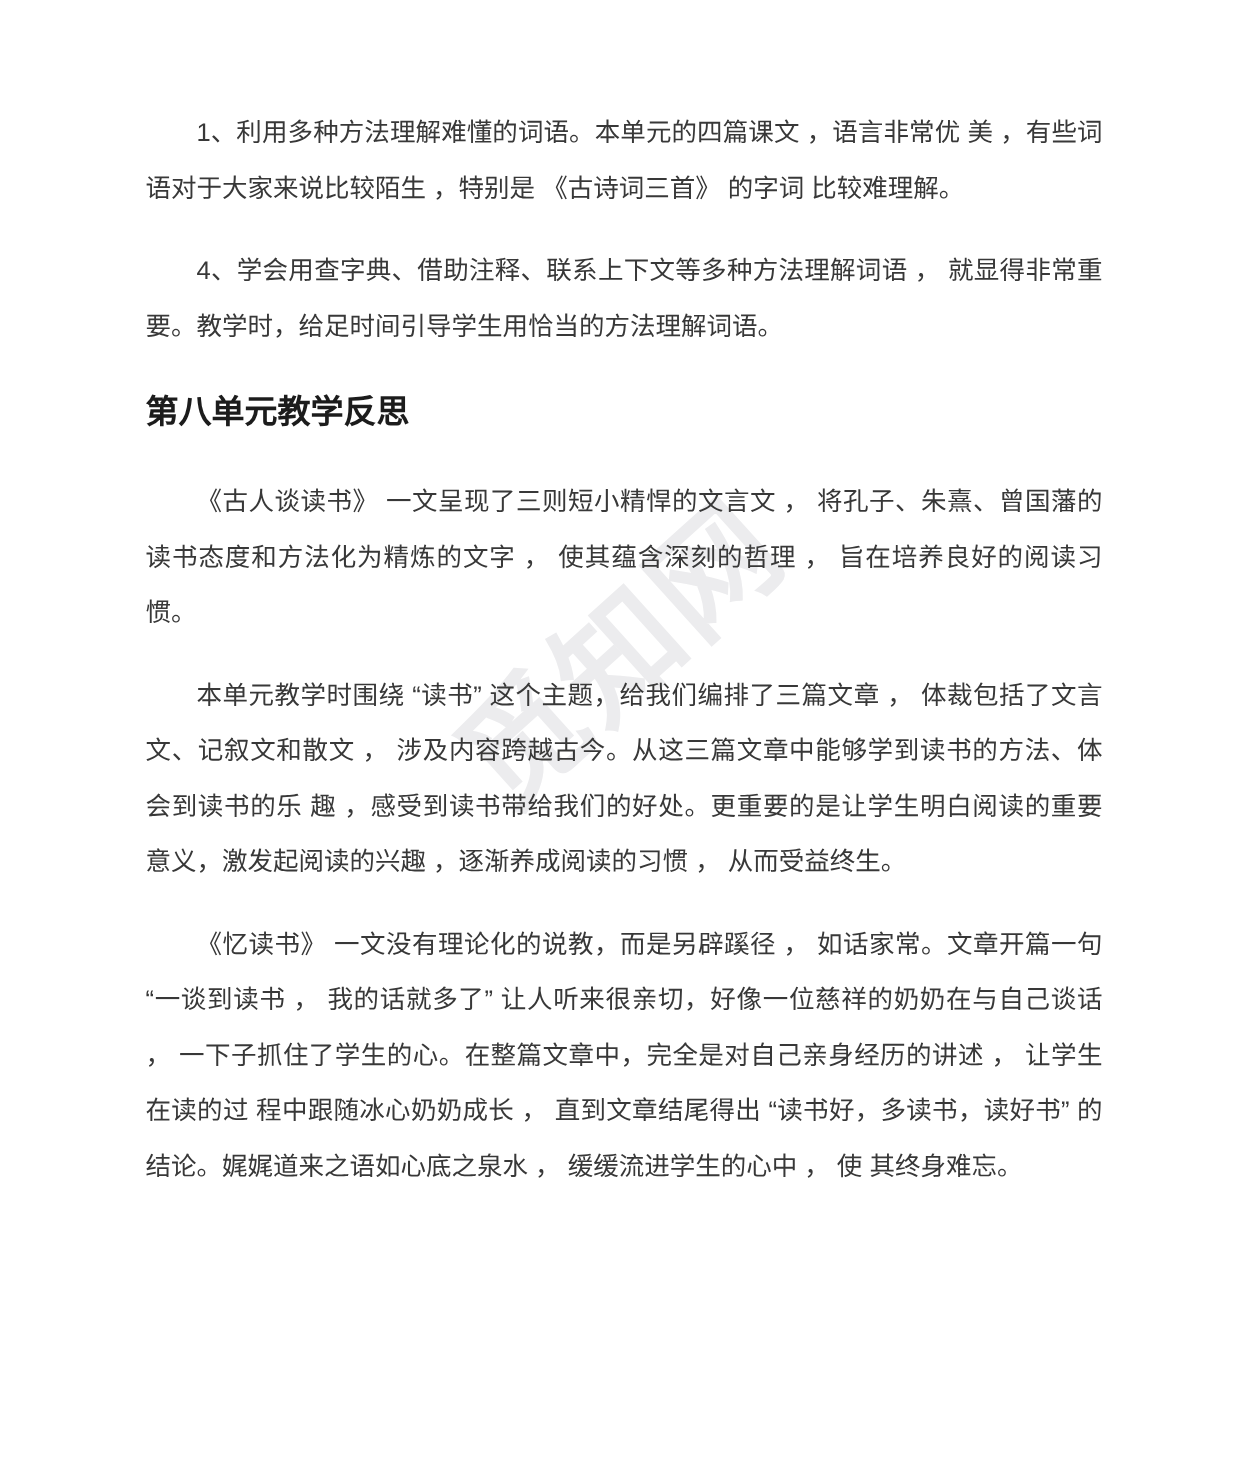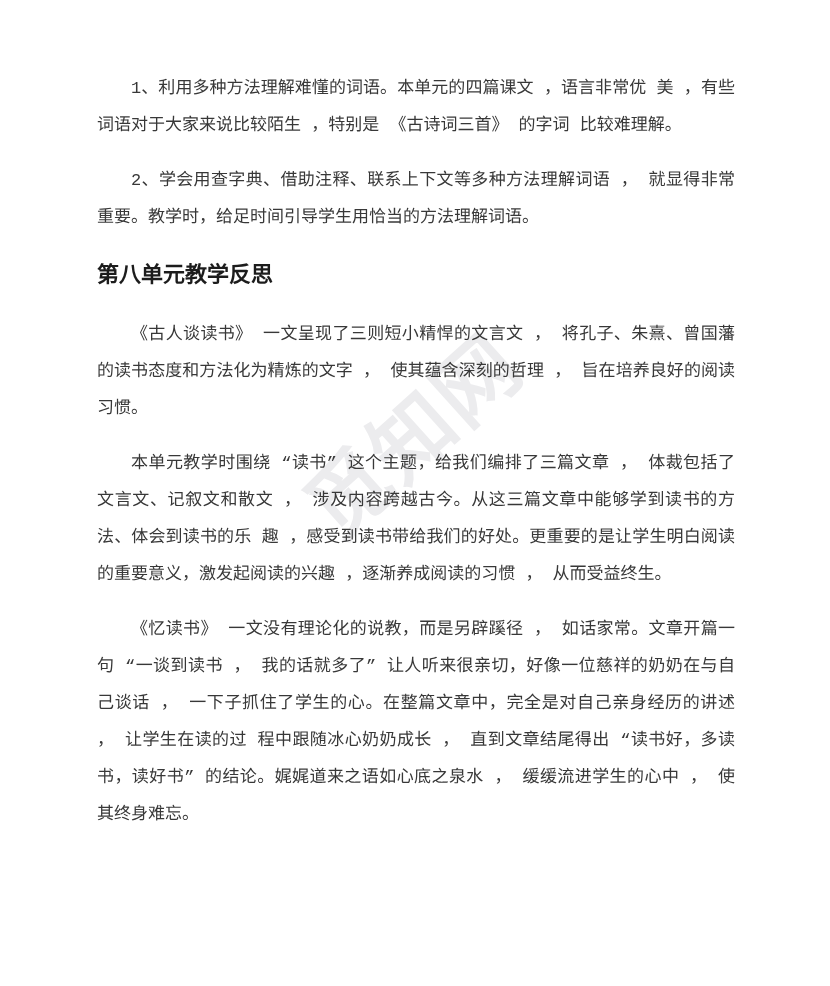--- a/index.html
+++ b/index.html
@@ -38,21 +38,20 @@
     top: 70px;
     z-index: 1;
   }
   .body-para {
     margin: 0 0 18px 0;
     font-size: 17px;
     line-height: 37px;
     text-align: justify;
     text-indent: 2em;
     word-break: break-all;
-    font-family: Liberation Mono, monospace;
   }
   .section-heading {
     margin: 24px 0 26px 0;
     font-size: 22px;
     line-height: 30px;
     font-weight: bold;
     color: #1c1c1c;
     text-indent: 0;
   }
 </style>
@@ -60,21 +59,21 @@
 <body>
 
 <div class="page">
 
   <div class="watermark">觅知网</div>
 
   <div class="content">
 
     <p class="body-para">1、利用多种方法理解难懂的词语。本单元的四篇课文 ，语言非常优 美 ，有些词语对于大家来说比较陌生 ，特别是 《古诗词三首》 的字词 比较难理解。</p>
 
-    <p class="body-para">2、学会用查字典、借助注释、联系上下文等多种方法理解词语 ， 就显得非常重要。教学时，给足时间引导学生用恰当的方法理解词语。</p>
+    <p class="body-para">4、学会用查字典、借助注释、联系上下文等多种方法理解词语 ， 就显得非常重要。教学时，给足时间引导学生用恰当的方法理解词语。</p>
 
 
     <h2 class="section-heading">第八单元教学反思</h2>
 
     <p class="body-para">《古人谈读书》 一文呈现了三则短小精悍的文言文 ， 将孔子、朱熹、曾国藩的读书态度和方法化为精炼的文字 ， 使其蕴含深刻的哲理 ， 旨在培养良好的阅读习惯。</p>
 
     <p class="body-para">本单元教学时围绕 “读书” 这个主题，给我们编排了三篇文章 ， 体裁包括了文言文、记叙文和散文 ， 涉及内容跨越古今。从这三篇文章中能够学到读书的方法、体会到读书的乐 趣 ，感受到读书带给我们的好处。更重要的是让学生明白阅读的重要意义，激发起阅读的兴趣 ，逐渐养成阅读的习惯 ， 从而受益终生。</p>
 
     <p class="body-para">《忆读书》 一文没有理论化的说教，而是另辟蹊径 ， 如话家常。文章开篇一句 “一谈到读书 ， 我的话就多了” 让人听来很亲切，好像一位慈祥的奶奶在与自己谈话 ， 一下子抓住了学生的心。在整篇文章中，完全是对自己亲身经历的讲述 ， 让学生在读的过 程中跟随冰心奶奶成长 ， 直到文章结尾得出 “读书好，多读书，读好书” 的结论。娓娓道来之语如心底之泉水 ， 缓缓流进学生的心中 ， 使 其终身难忘。</p>
 

